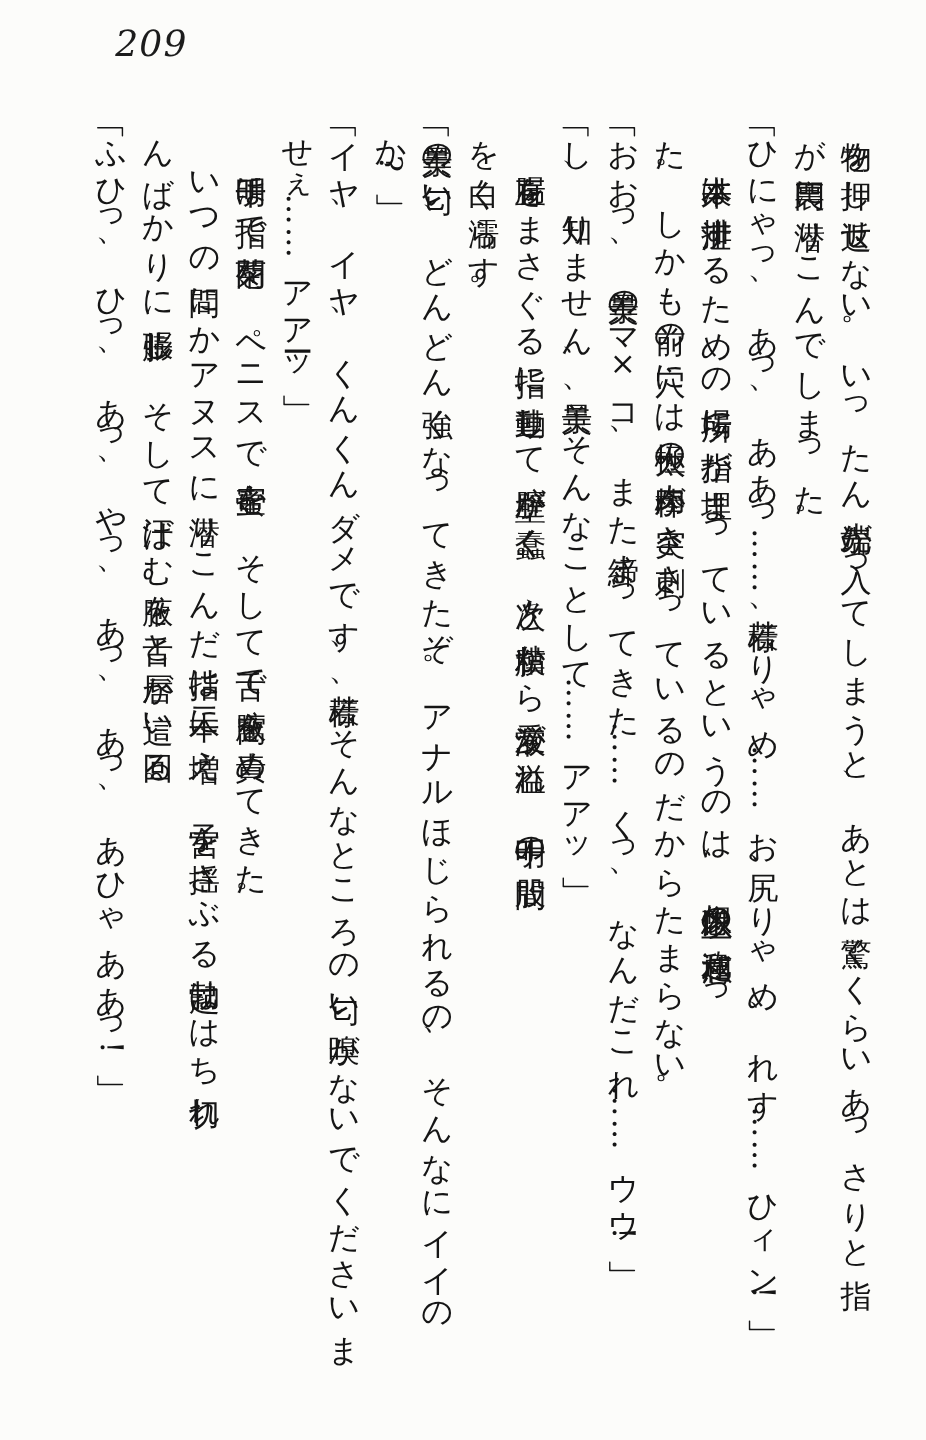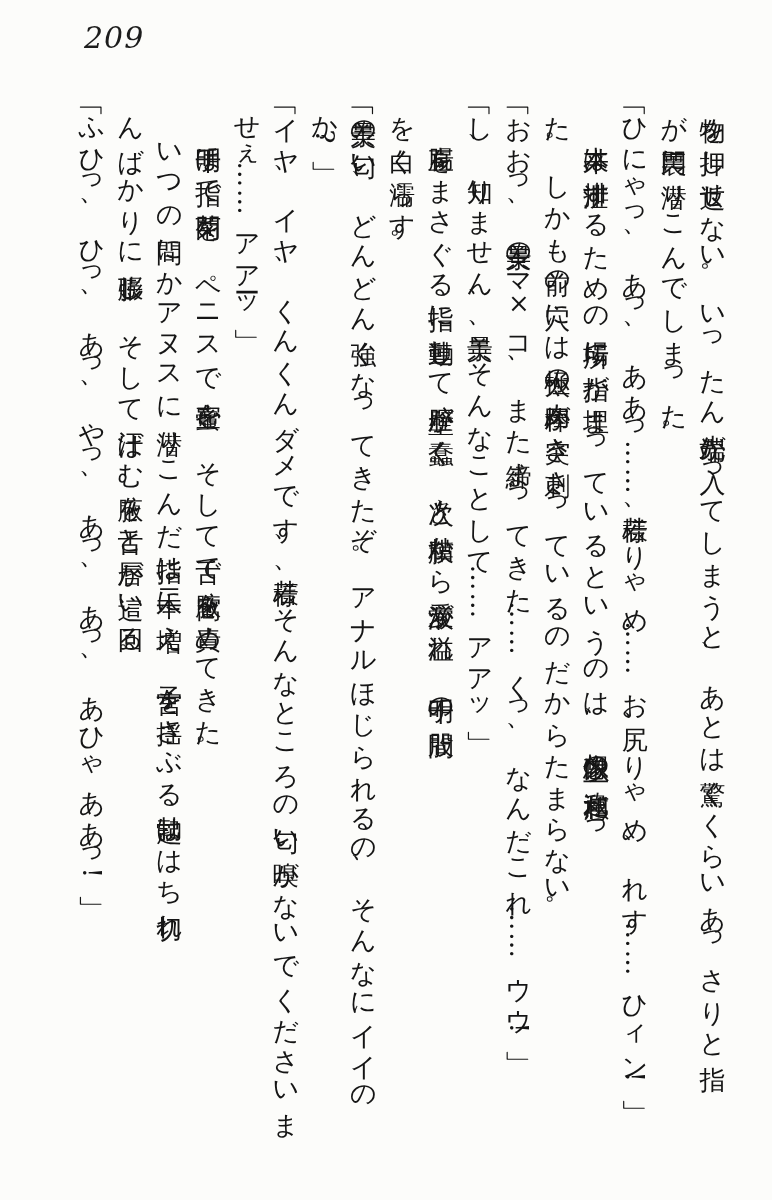--- a/index.html
+++ b/index.html
@@ -14,21 +14,21 @@
     overflow: hidden;
     font-family: "DejaVu Serif", serif;
   }
   .page {
     position: absolute;
     inset: 0;
   }
   .page-number {
     position: absolute;
     top: 20px;
-    left: 84px;
+    left: 96px;
     font-size: 30px;
     font-style: italic;
     letter-spacing: 1px;
     color: #1c1c1c;
     font-family: "DejaVu Serif", serif;
   }
   .text-block {
     position: absolute;
     top: 98px;
     right: 40px;

